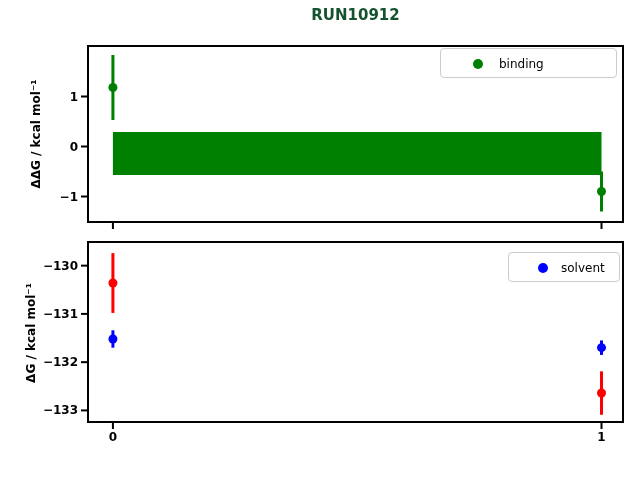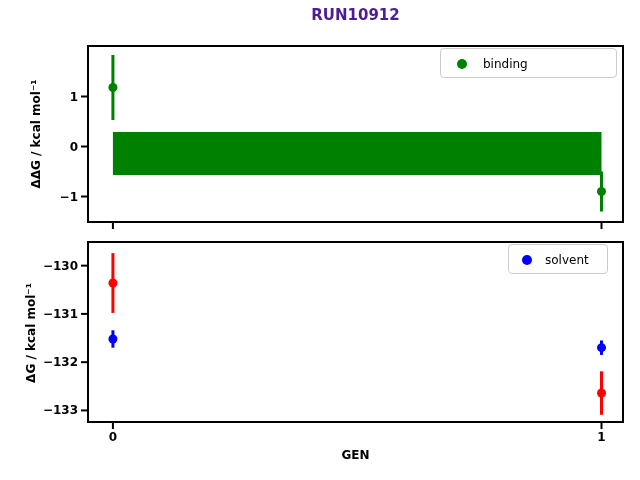--- a/index.html
+++ b/index.html
@@ -5,41 +5,41 @@
   html,body { margin:0; padding:0; }
   .fig {
     position: relative;
     width: 640px; height: 480px;
     background: #ffffff;
     font-family: "DejaVu Sans", "Liberation Sans", sans-serif;
     overflow: hidden;
   }
   .fig-title {
     position: absolute; left: 88px; top: 6px; width: 535px;
-    text-align: center; font-size: 15px; font-weight: bold; color: #4c1d95;
+    text-align: center; font-size: 15px; font-weight: bold; color: #14532d;
   }
   #plot-svg { position: absolute; left: 0; top: 0; }
   .ylabel {
     position: absolute; white-space: nowrap;
     font-size: 12px; font-weight: bold; color: #000;
     transform: translate(-50%, -50%) rotate(-90deg);
   }
   .ylabel.top    { left: 36px; top: 134px; }
   .ylabel.bottom { left: 31px; top: 333px; }
   .xlabel {
     position: absolute; left: 88px; top: 448px; width: 535px;
     text-align: center; font-size: 12px; font-weight: bold; color: #000;
   }
   .legend {
     position: absolute; background: #ffffff;
     border: 1px solid #cccccc; border-radius: 4px;
-    box-sizing: border-box; padding: 5px 8px 4px 0;
+    box-sizing: border-box; padding: 5px 8px 4px 16px;
   }
   .legend-top    { left: 440px; top: 48px;  width: 177px; }
-  .legend-bottom { left: 508px; top: 244px; width: 100px; }
+  .legend-bottom { left: 508px; top: 252px; width: 112px; }
   .legend-row { display: flex; align-items: center; height: 19px; }
   .licon { width: 42px; display: flex; justify-content: center; align-items: center; flex: none; }
   .legend-bottom .licon { width: 36px; }
   .ltext { font-size: 12px; color: #000; white-space: nowrap; }
   .dot { width: 10px; height: 10px; border-radius: 50%; background: #000; }
   .dline { width: 28px; height: 0; border-top: 2.4px dotted #000; }
 </style>
 </head>
 <body>
 
@@ -80,21 +80,20 @@
       <line x1="81" x2="88" y1="410.4182305630023" y2="410.4182305630023" stroke="#000" stroke-width="2"></line>
       <text x="78" y="414.4182305630023" text-anchor="end" fill="#000" font-size="12px" font-weight="bold" font-family="&quot;DejaVu Sans&quot;,&quot;Liberation Sans&quot;,sans-serif">−133</text>
       <line x1="112.91780821917808" x2="112.91780821917808" y1="422" y2="429" stroke="#000" stroke-width="2"></line>
       <text x="112.91780821917808" y="441" text-anchor="middle" fill="#000" font-size="12px" font-weight="bold" font-family="&quot;DejaVu Sans&quot;,&quot;Liberation Sans&quot;,sans-serif">0</text>
       <line x1="601.5022831050228" x2="601.5022831050228" y1="422" y2="429" stroke="#000" stroke-width="2"></line>
       <text x="601.5022831050228" y="441" text-anchor="middle" fill="#000" font-size="12px" font-weight="bold" font-family="&quot;DejaVu Sans&quot;,&quot;Liberation Sans&quot;,sans-serif">1</text>
     </svg>
 
   <div class="ylabel top">ΔΔG / kcal mol⁻¹</div>
   <div class="ylabel bottom">ΔG / kcal mol⁻¹</div>
-  <div class="xlabel">GEN</div>
 
   <div class="legend legend-top">
     <div class="legend-row">
       <span class="licon">
         <span class="dot licon-mark" style="background: rgb(0, 128, 0);"></span>
       </span>
       <span class="ltext">binding</span>
     </div>
   </div>
 

